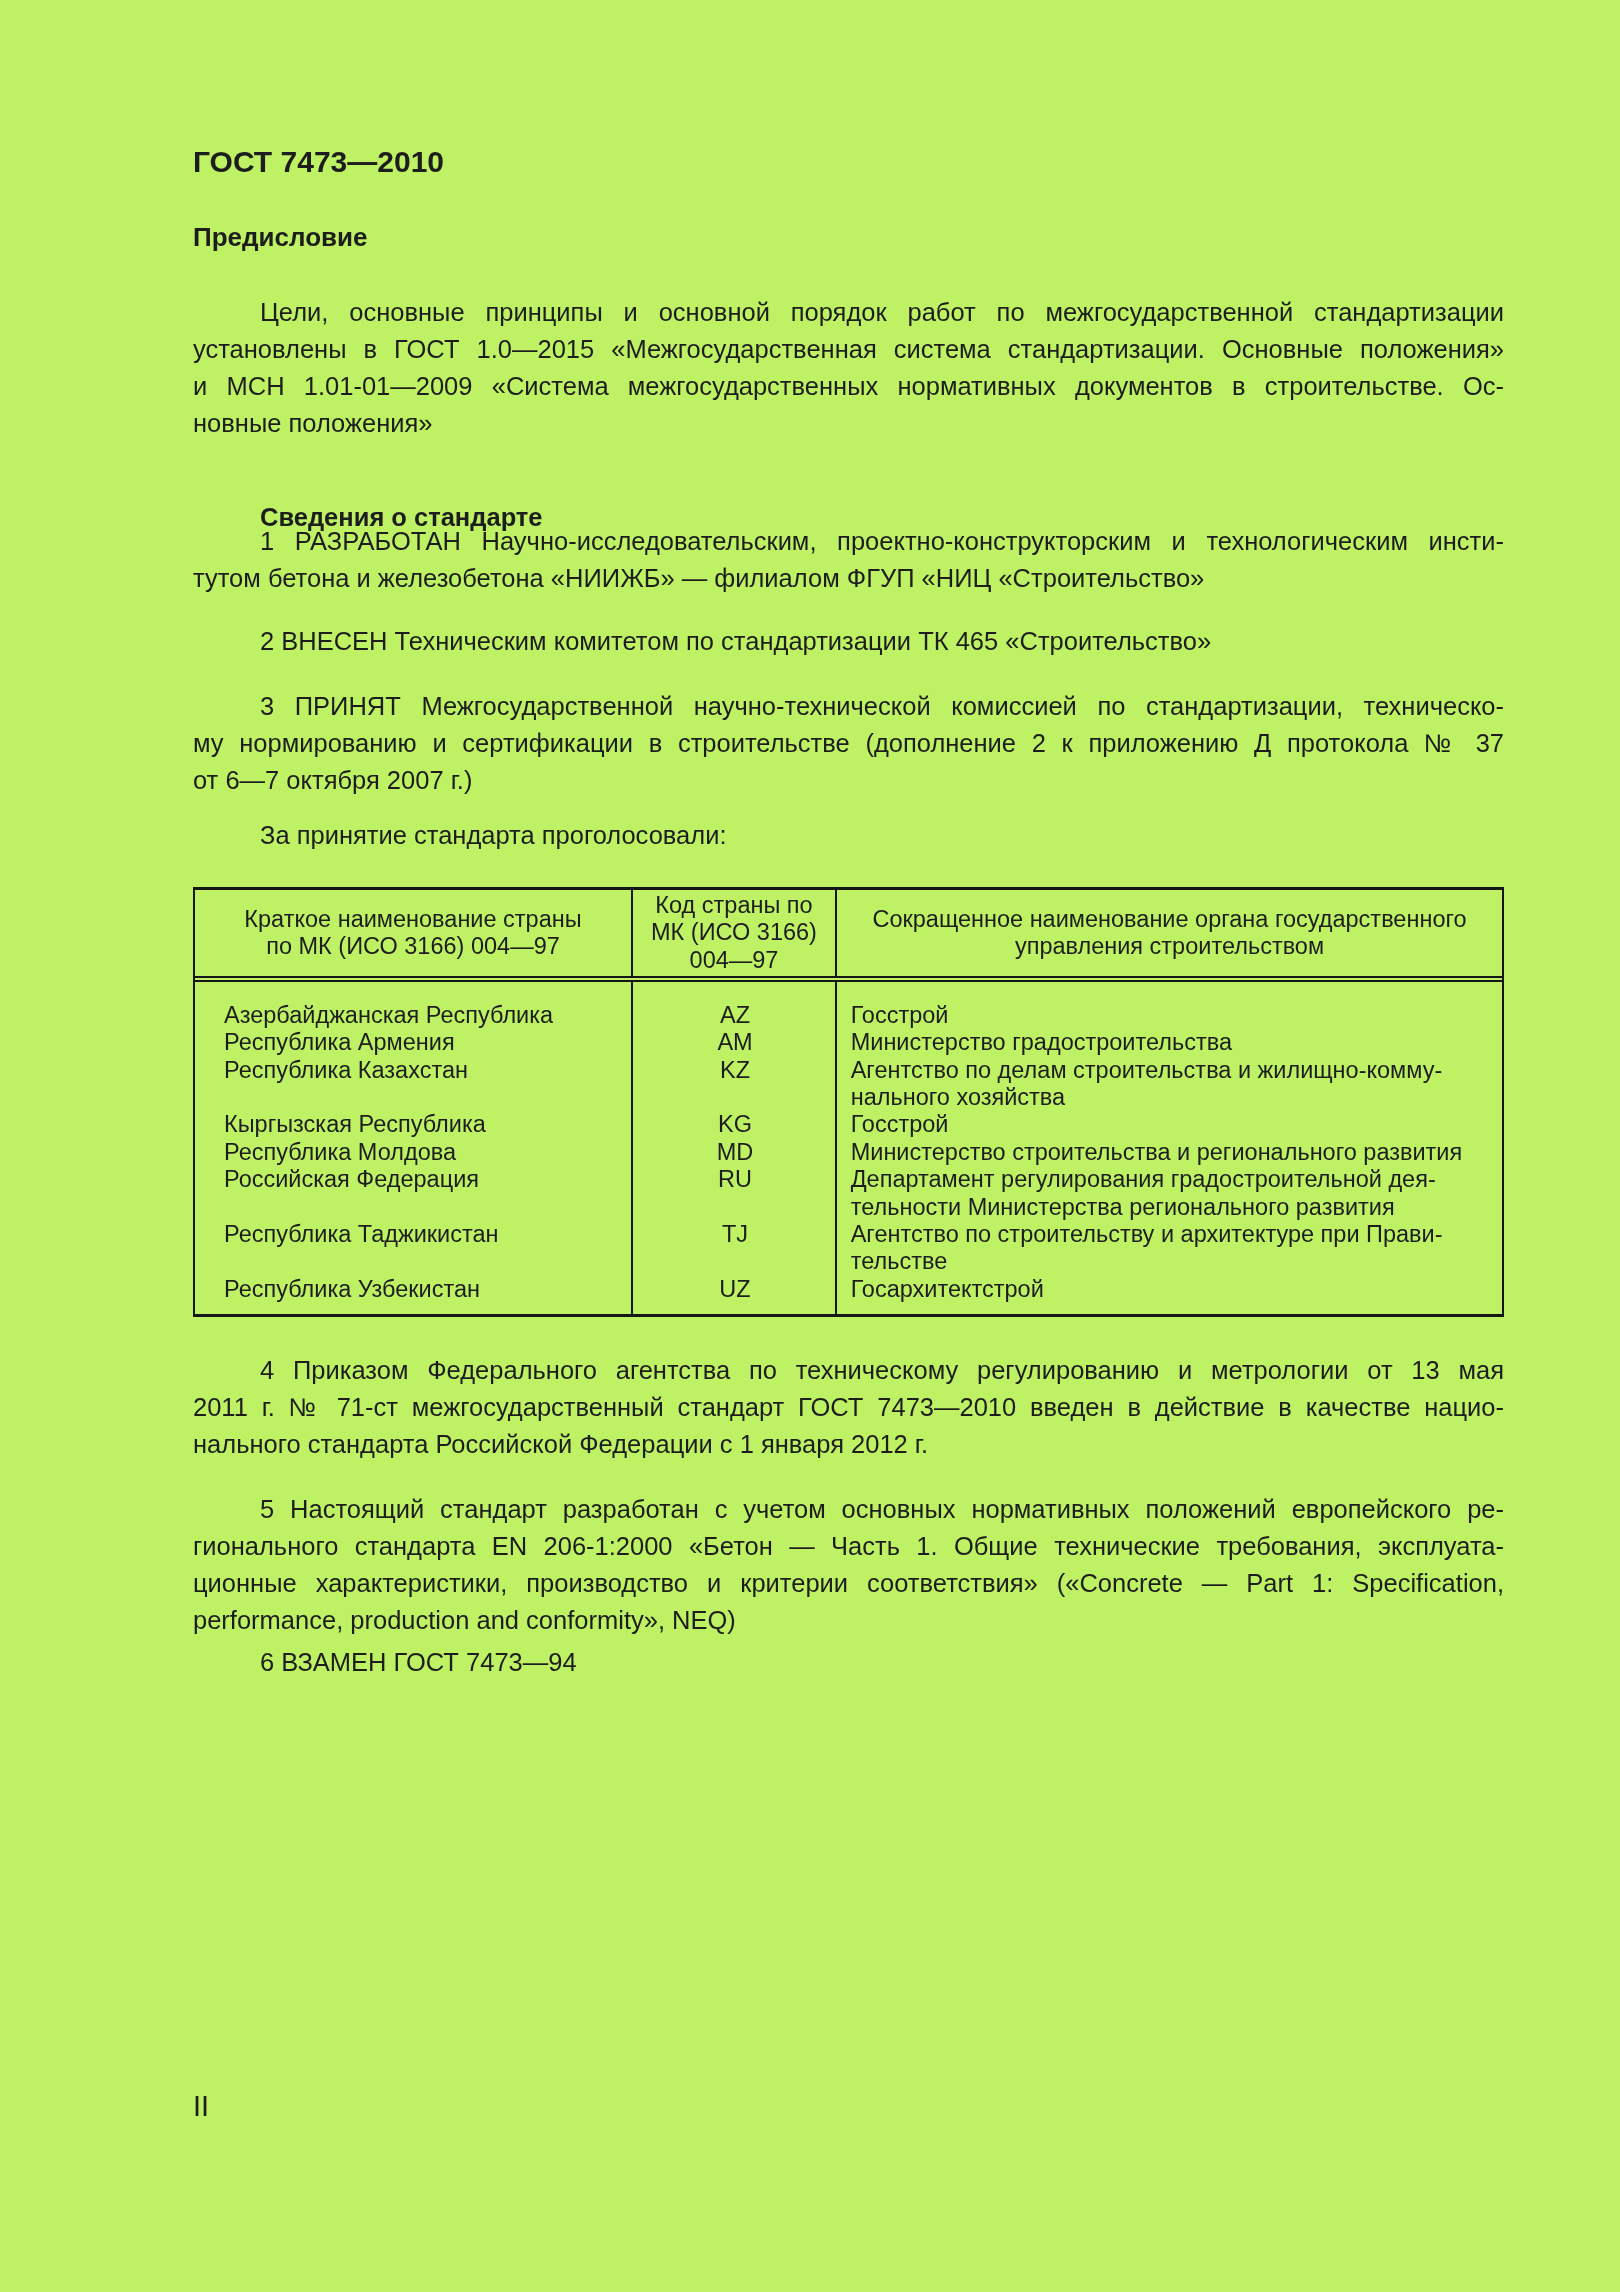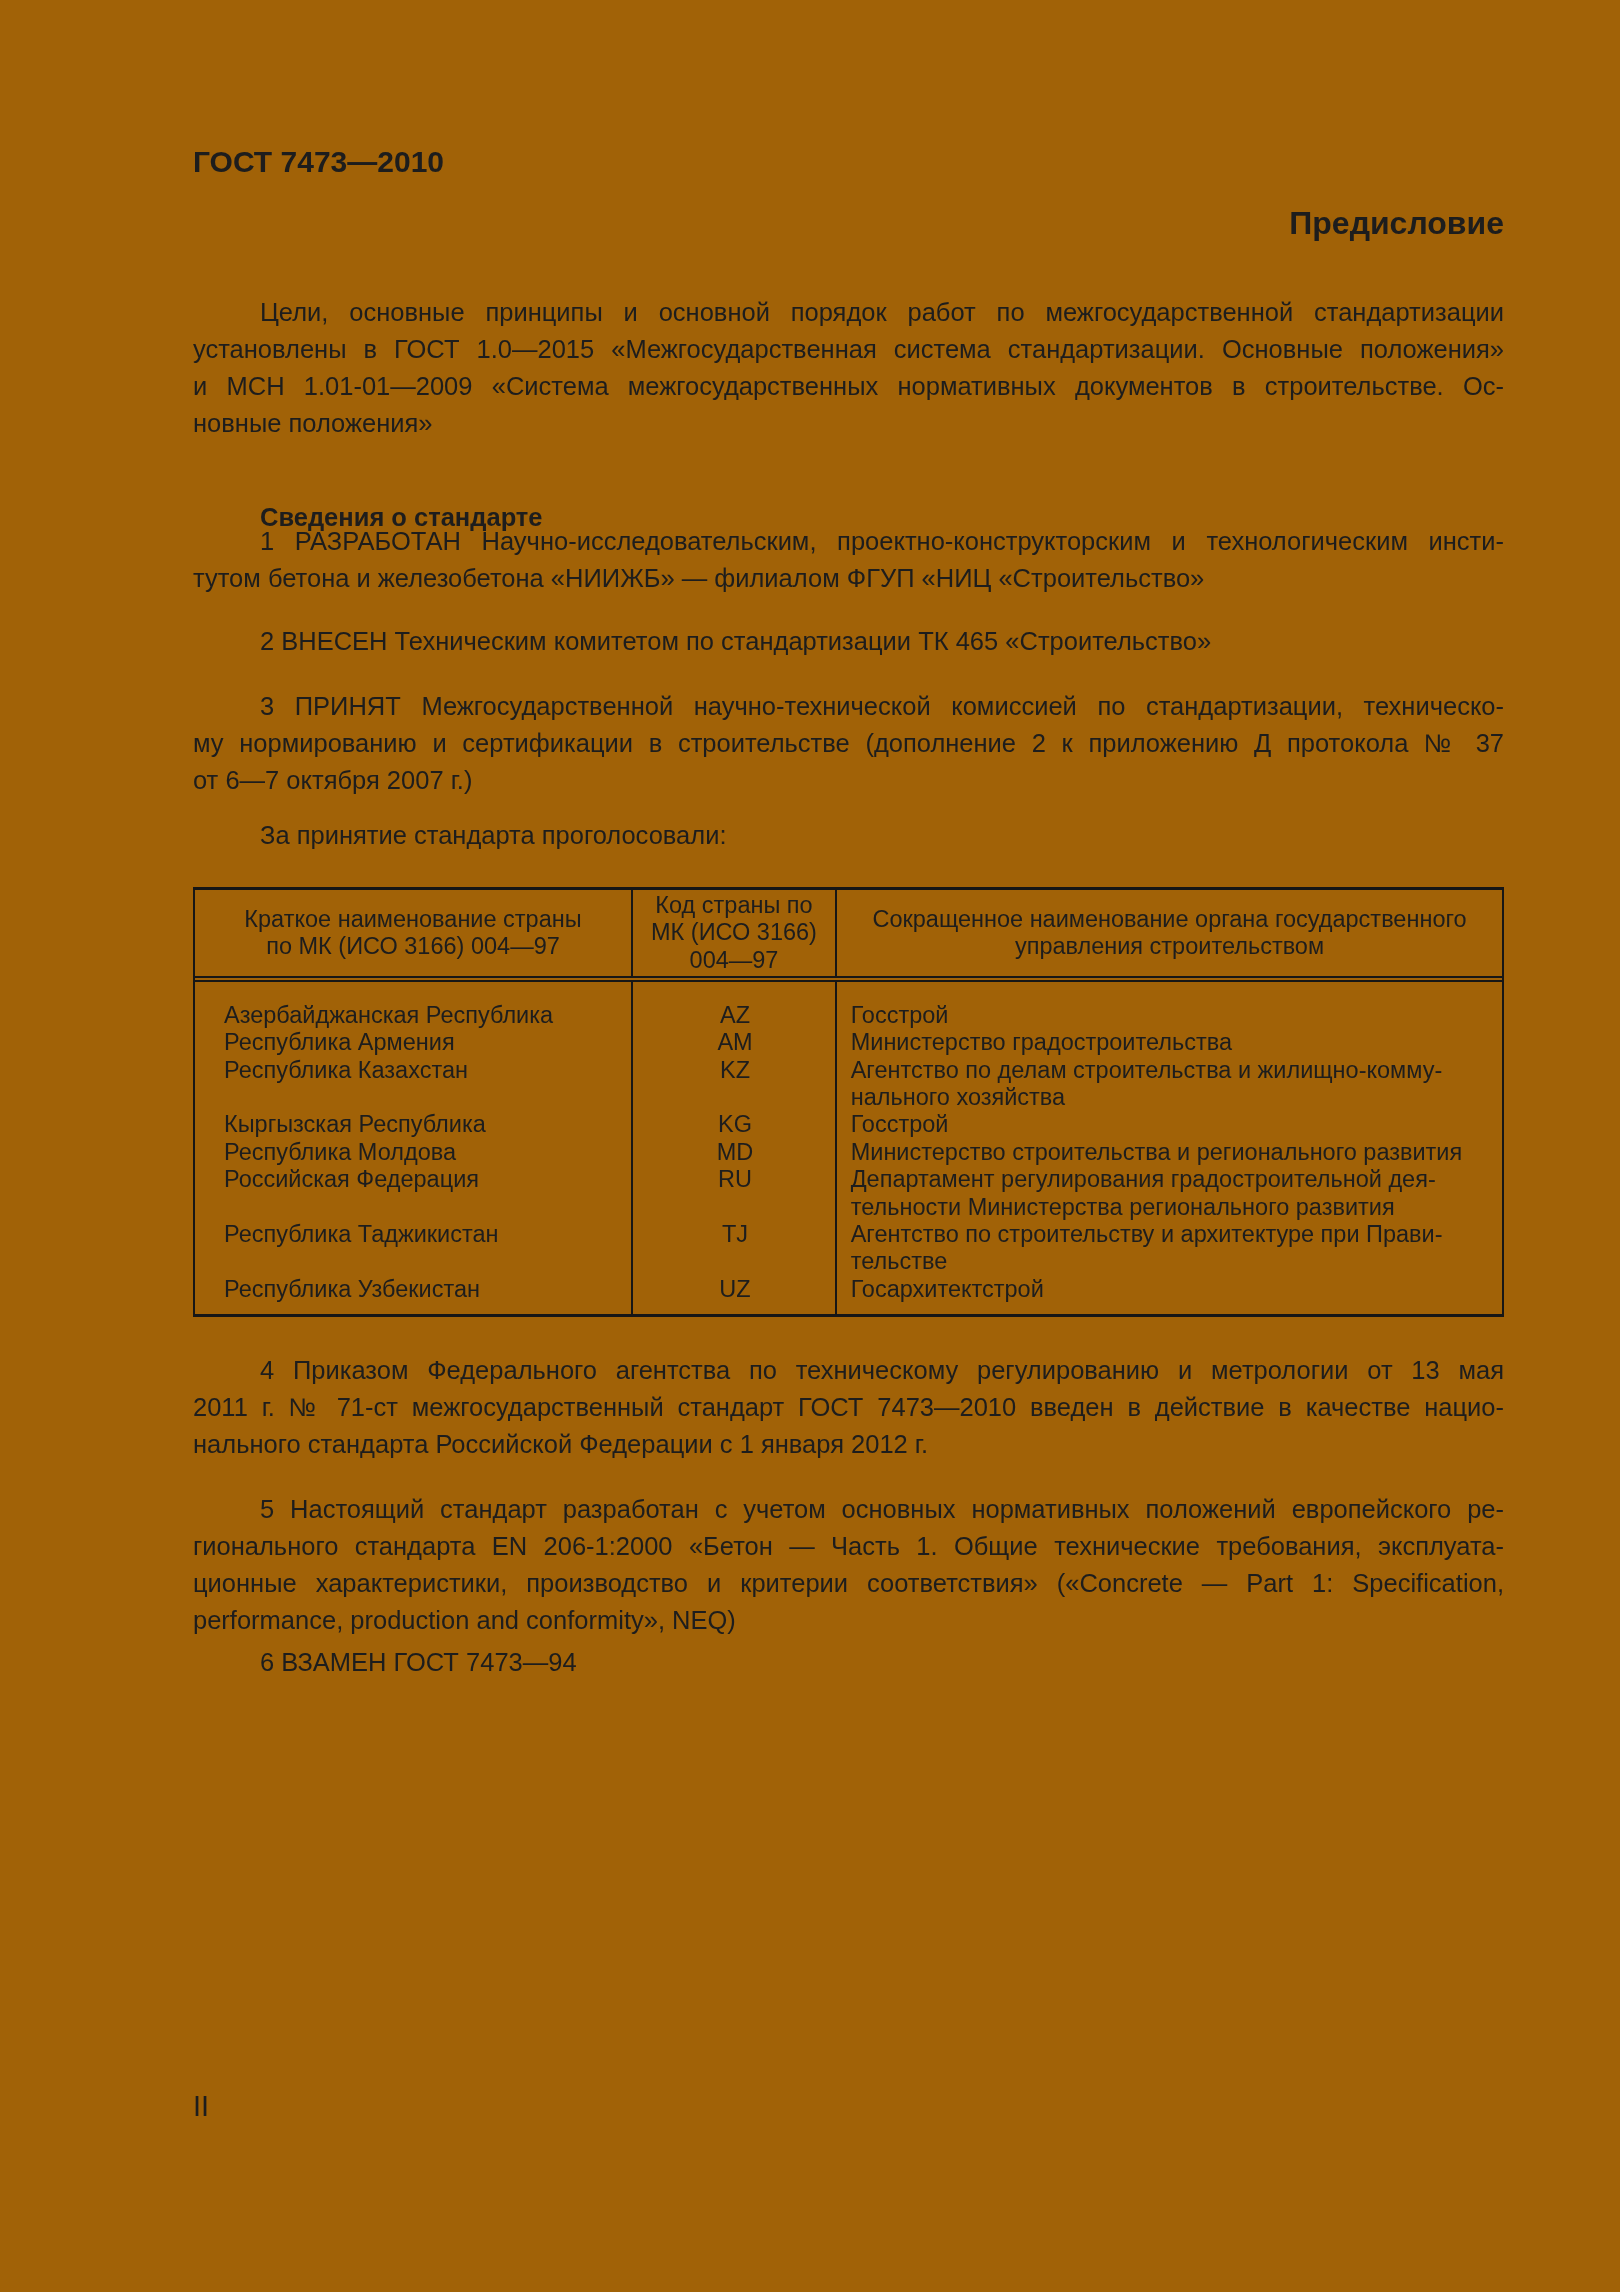--- a/index.html
+++ b/index.html
@@ -1,37 +1,37 @@
 <!DOCTYPE html>
 <html><head>
 <meta charset="utf-8">
 <style>
   html, body { margin: 0; padding: 0; }
   .page {
     position: relative;
     width: 1620px;
     height: 2293px;
-    background: #a16207;
+    background: #bef264;
     font-family: "Liberation Sans", sans-serif;
     color: #1d1d1d;
     overflow: hidden;
   }
   .abs { position: absolute; left: 193px; width: 1311px; }
 
   .doc-code {
     top: 143px;
     font-size: 30px;
     font-weight: bold;
     line-height: 37px;
   }
   .doc-title {
-    top: 204px;
-    font-size: 32px;
+    top: 218px;
+    font-size: 26px;
     font-weight: bold;
-    text-align: right;
+    text-align: left;
     line-height: 39px;
   }
 
   .para { font-size: 25.5px; line-height: 37px; }
   .para .line { text-align: left; }
   .para .jline {
     text-align: justify;
     text-align-last: justify;
     -moz-text-align-last: justify;
   }

